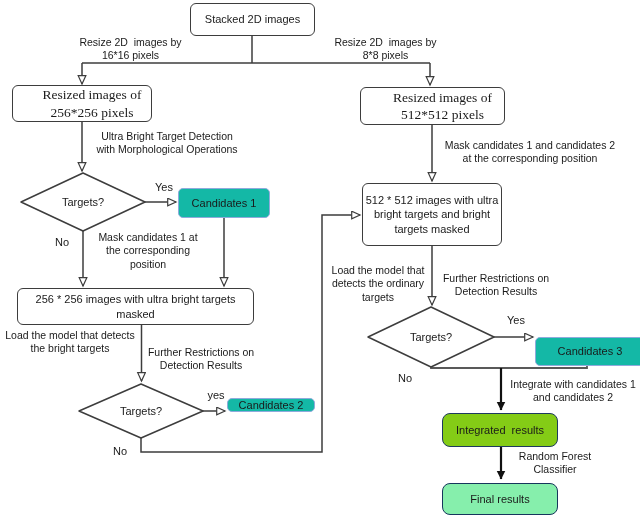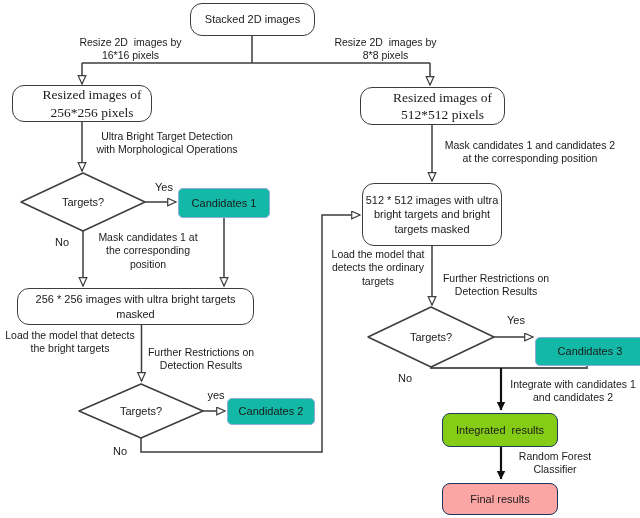--- a/index.html
+++ b/index.html
@@ -2,40 +2,40 @@
 <html><head>
 <meta charset="utf-8">
 <style>
   html,body{margin:0;padding:0;background:#ffffff;}
   #canvas{position:relative;width:640px;height:518px;background:#ffffff;overflow:hidden;
           font-family:"Liberation Sans", sans-serif;}
   #wires{position:absolute;left:0;top:0;width:640px;height:518px;}
 
   .node{position:absolute;display:flex;align-items:center;justify-content:center;
         text-align:center;white-space:pre-wrap;box-sizing:border-box;
-        background:#ffffff;border:1.6px solid #3d3d3d;border-radius:12px;
+        background:#ffffff;border:1.6px solid #3d3d3d;border-radius:6px;
         font-size:11px;line-height:1.28;color:#1a1a1a;z-index:2;}
   .serif{font-family:"Liberation Serif", serif;font-size:13.5px;padding-left:20px;}
   .cand{background:#14b8a6;border:1.4px solid #8faadc;border-radius:5px;}
   .integrated{background:#84cc16;border:1.7px solid #1e3a5f;border-radius:8px;}
-  .final{background:#fca5a5;border:1.7px solid #16365c;border-radius:8px;}
+  .final{background:#86efac;border:1.7px solid #16365c;border-radius:8px;}
 
   .label{position:absolute;text-align:center;white-space:pre-wrap;
          font-size:10.5px;line-height:1.28;color:#1a1a1a;z-index:2;}
   .small{font-size:11px;}
 
   .dlabel{position:absolute;text-align:center;font-size:11px;color:#1a1a1a;z-index:3;}
 
   
   #n-stacked   {left:190px;top:3px;  width:125px;height:33px;}
   #n-res256    {left:12px; top:85px; width:140px;height:37px;}
   #n-res512    {left:360px;top:87px; width:145px;height:38px;}
   #n-cand1     {left:178px;top:188px;width:92px; height:30px;}
   #n-mask256   {left:17px; top:288px;width:237px;height:37px;}
-  #n-cand2     {left:227px;top:398px;width:88px; height:27px;}
+  #n-cand2     {left:227px;top:398px;width:88px; height:14px;}
   #n-mask512   {left:362px;top:183px;width:140px;height:63px;}
   #n-cand3     {left:535px;top:337px;width:110px;height:29px;}
   #n-integrated{left:442px;top:413px;width:116px;height:34px;}
   #n-final     {left:442px;top:483px;width:116px;height:32px;}
 
   
   #d1-label{left:43px; top:196px;width:80px;}
   #d2-label{left:101px;top:405px;width:80px;}
   #d3-label{left:391px;top:331px;width:80px;}
 
@@ -44,21 +44,21 @@
   #l-resize8  {left:313px;top:36px; width:145px;}
   #l-ultra    {left:78px; top:130px;width:178px;}
   #l-yes1     {left:149px;top:180px;width:30px;}
   #l-no1      {left:48px; top:235px;width:28px;}
   #l-mask1    {left:90px; top:231px;width:116px;}
   #l-loadbr   {left:0px;  top:329px;width:140px;}
   #l-further1 {left:140px;top:346px;width:122px;}
   #l-yes2     {left:201px;top:388px;width:30px;}
   #l-no2      {left:106px;top:444px;width:28px;}
   #l-mask2    {left:436px;top:139px;width:188px;}
-  #l-loadord  {left:324px;top:248px;width:108px;}
+  #l-loadord  {left:324px;top:264px;width:108px;}
   #l-further2 {left:434px;top:272px;width:124px;}
   #l-yes3     {left:500px;top:313px;width:32px;}
   #l-no3      {left:391px;top:371px;width:28px;}
   #l-integrate{left:503px;top:378px;width:140px;}
   #l-rf       {left:506px;top:450px;width:98px;}
 </style>
 </head>
 <body>
 
 <div id="canvas">

